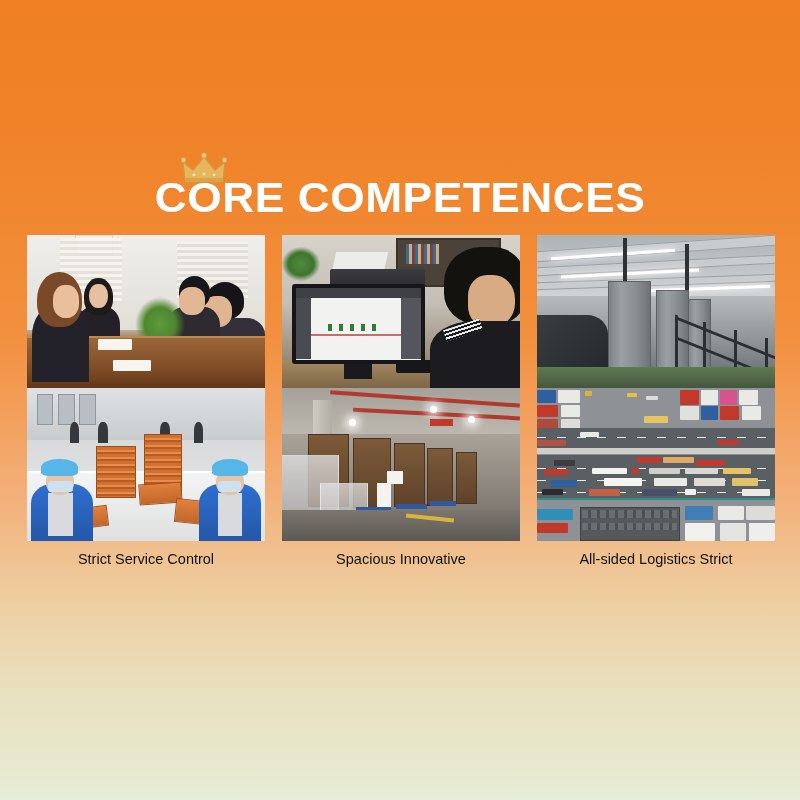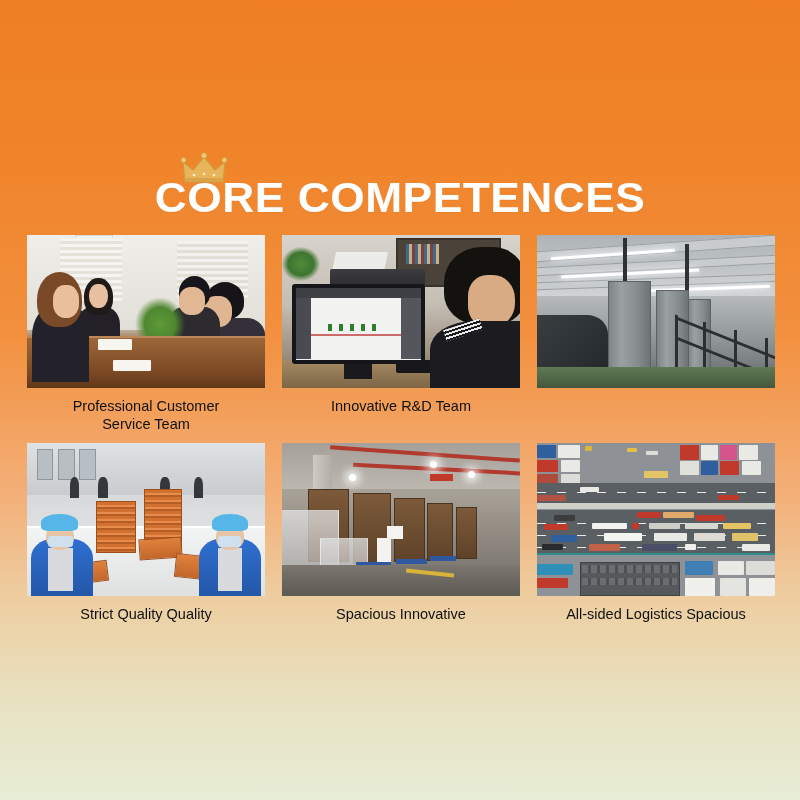--- a/index.html
+++ b/index.html
@@ -274,22 +274,20 @@
           <div class="plant"></div>
             <div class="vase"></div>
           <div class="table"></div>
           <div class="paper" style="left:30%;top:68%;width:14%;height:7%;"></div>
           <div class="paper" style="left:36%;top:82%;width:16%;height:7%;"></div>
           <div class="p w1body"></div>
             <div class="hair w1hair"></div>
             <div class="p w1face"></div>
         </div>
       </div>
-      <div class="caption">Professional Customer
-Service Team</div>
     </div>
 
     <div class="cell">
       <div class="photo">
         <div class="photo-inner sc-rd">
           <div class="shelf"></div>
           <div class="books"></div>
           <div class="plant2"></div>
           <div class="printtray"></div>
           <div class="printer"></div>
@@ -304,21 +302,20 @@
             </div>
           </div>
           <div class="mstand"></div>
           <div class="kbd"></div>
           <div class="manhead"></div>
             <div class="manface"></div>
           <div class="manbody"></div>
             <div class="collar"></div>
         </div>
       </div>
-      <div class="caption">Innovative R&amp;D Team</div>
     </div>
 
     <div class="cell">
       <div class="photo">
         <div class="photo-inner sc-press">
           <div class="ceiling"></div>
           <div class="duct d1"></div>
             <div class="duct d2"></div>
             <div class="duct d3"></div>
           <div class="light" style="left:6%;top:12%;width:52%;transform:rotate(-4deg);"></div>
@@ -369,21 +366,21 @@
           </div>
           <div class="wk wkR">
             <div class="body" style="left:8%;top:34%;width:86%;height:66%;"></div>
             <div class="vest" style="left:34%;top:44%;width:34%;height:50%;"></div>
             <div class="face" style="left:32%;top:16%;width:38%;height:30%;"></div>
             <div class="mask" style="left:34%;top:30%;width:32%;height:13%;"></div>
             <div class="cap" style="left:26%;top:4%;width:50%;height:20%;"></div>
           </div>
         </div>
       </div>
-      <div class="caption">Strict Quality Quality</div>
+      <div class="caption">Strict Service Control</div>
     </div>
 
     <div class="cell">
       <div class="photo">
         <div class="photo-inner sc-wh">
           <div class="ceil"></div>
           <div class="rbeam" style="left:20%;top:6%;width:80%;transform:rotate(4deg);"></div>
           <div class="rbeam" style="left:30%;top:16%;width:70%;transform:rotate(3deg);"></div>
           <div class="lamp" style="left:28%;top:20%;"></div>
           <div class="lamp" style="left:62%;top:12%;"></div>
@@ -477,17 +474,17 @@
           <div class="ctn" style="left:0%;top:79%;width:15%;height:7%;background:#2f8fb8;"></div>
           <div class="ctn" style="left:0%;top:88%;width:13%;height:7%;background:#c0392b;"></div>
           <div class="ctn" style="left:62%;top:77%;width:12%;height:9%;background:#3f7fb5;"></div>
           <div class="ctn" style="left:76%;top:77%;width:11%;height:9%;background:#e9e9e6;"></div>
           <div class="ctn" style="left:88%;top:77%;width:12%;height:9%;background:#dcdcd8;"></div>
           <div class="ctn" style="left:62%;top:88%;width:13%;height:12%;background:#f0f0ec;"></div>
           <div class="ctn" style="left:77%;top:88%;width:11%;height:12%;background:#e4e4e0;"></div>
           <div class="ctn" style="left:89%;top:88%;width:11%;height:12%;background:#eeeeea;"></div>
         </div>
       </div>
-      <div class="caption">All-sided Logistics Spacious</div>
+      <div class="caption">All-sided Logistics Strict</div>
     </div>
 
   </div>
 </div>
 
 </body></html>

